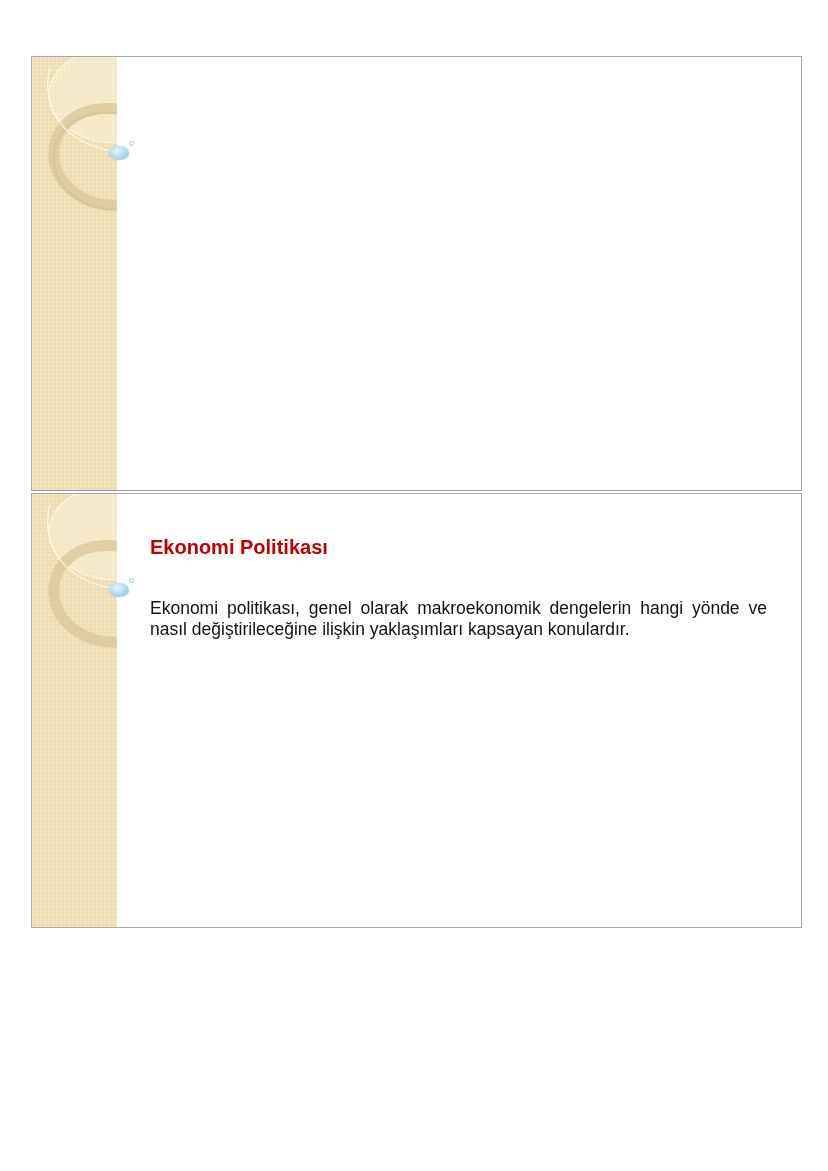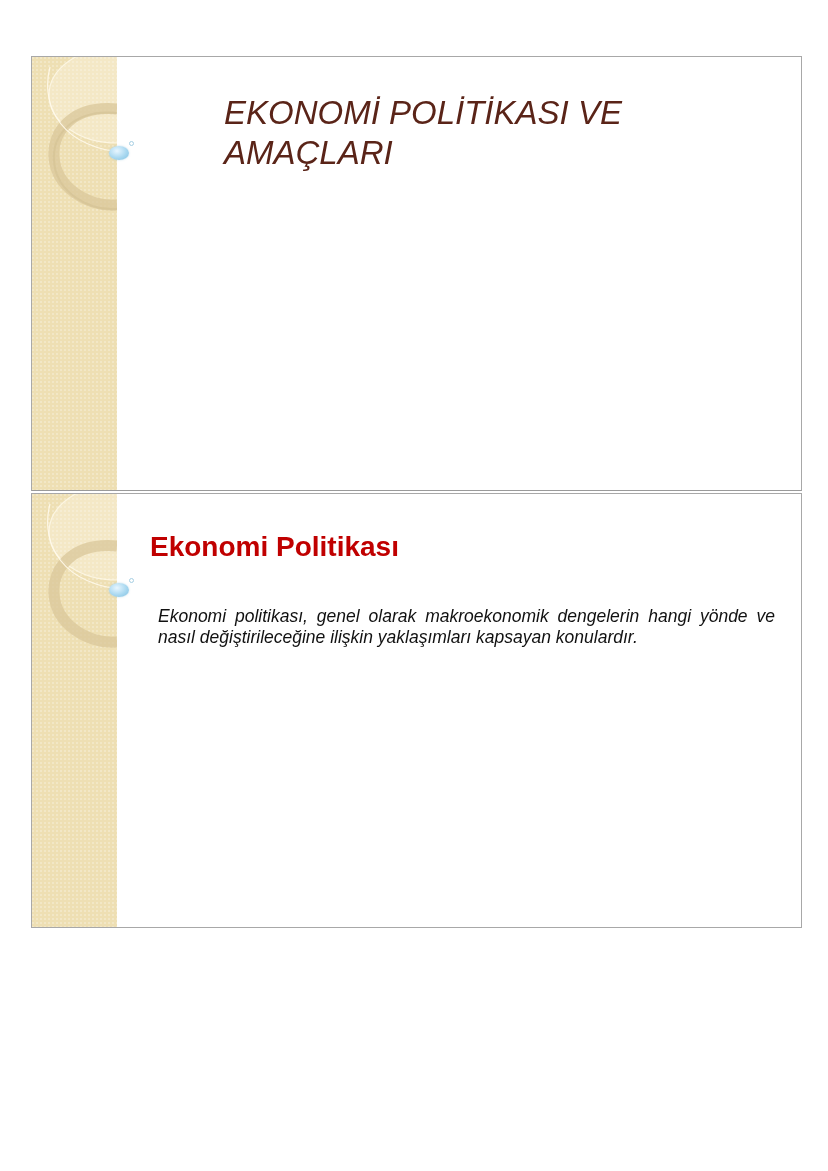--- a/index.html
+++ b/index.html
@@ -73,55 +73,53 @@
       font-style: italic;
       color: #5a2418;
       letter-spacing: 0px;
     }
 
     .title-2 {
       position: absolute;
       left: 118px;
       top: 38px;
       margin: 0;
-      font-size: 28px;
+      font-size: 20px;
       line-height: 30px;
       font-weight: bold;
       color: #c00000;
     }
     .body-text {
       position: absolute;
       left: 118px;
       width: 617px;
-      margin: 8px;
+      margin: 0;
       font-size: 17.5px;
       line-height: 20.5px;
       color: #111111;
       text-align: justify;
-      font-style: italic;
     }
     #para-1 { top: 104px; }
     #para-2 { top: 213px; }
   </style>
 </head>
 <body>
 
 <div class="slide" id="slide-1">
   <div class="sidebar">
     <svg class="deco-svg" width="85" height="435" viewBox="0 0 85 435">
       <ellipse cx="85" cy="38" rx="68" ry="48" fill="rgba(255,250,235,0.35)" stroke="rgba(255,250,235,0.8)" stroke-width="1.2"></ellipse>
       <path d="M 85 52 C 40 48, 20 75, 22 100 C 24 130, 55 150, 85 148" fill="none" stroke="#d9c79a" stroke-width="11" opacity="0.75"></path>
       <path d="M 85 52 C 40 48, 20 75, 22 100 C 24 130, 55 150, 85 148" fill="none" stroke="#cdbb8c" stroke-width="2" opacity="0.4" transform="translate(0,4)"></path>
       <path d="M 18 10 C 10 40, 20 85, 85 95" fill="none" stroke="rgba(255,250,235,0.9)" stroke-width="1.2"></path>
     </svg>
   </div>
   <div class="bubble-big" style="left:77px; top:89px;"></div>
   <div class="bubble-small" style="left:97px; top:84px;"></div>
 
-  <h1 class="title-1">EKONOMİ POLİTİKASI VE AMAÇLARI</h1>
 </div>
 
 <div class="slide" id="slide-2">
   <div class="sidebar">
     <svg class="deco-svg" width="85" height="435" viewBox="0 0 85 435">
       <ellipse cx="85" cy="38" rx="68" ry="48" fill="rgba(255,250,235,0.35)" stroke="rgba(255,250,235,0.8)" stroke-width="1.2"></ellipse>
       <path d="M 85 52 C 40 48, 20 75, 22 100 C 24 130, 55 150, 85 148" fill="none" stroke="#d9c79a" stroke-width="11" opacity="0.75"></path>
       <path d="M 18 10 C 10 40, 20 85, 85 95" fill="none" stroke="rgba(255,250,235,0.9)" stroke-width="1.2"></path>
     </svg>
   </div>

